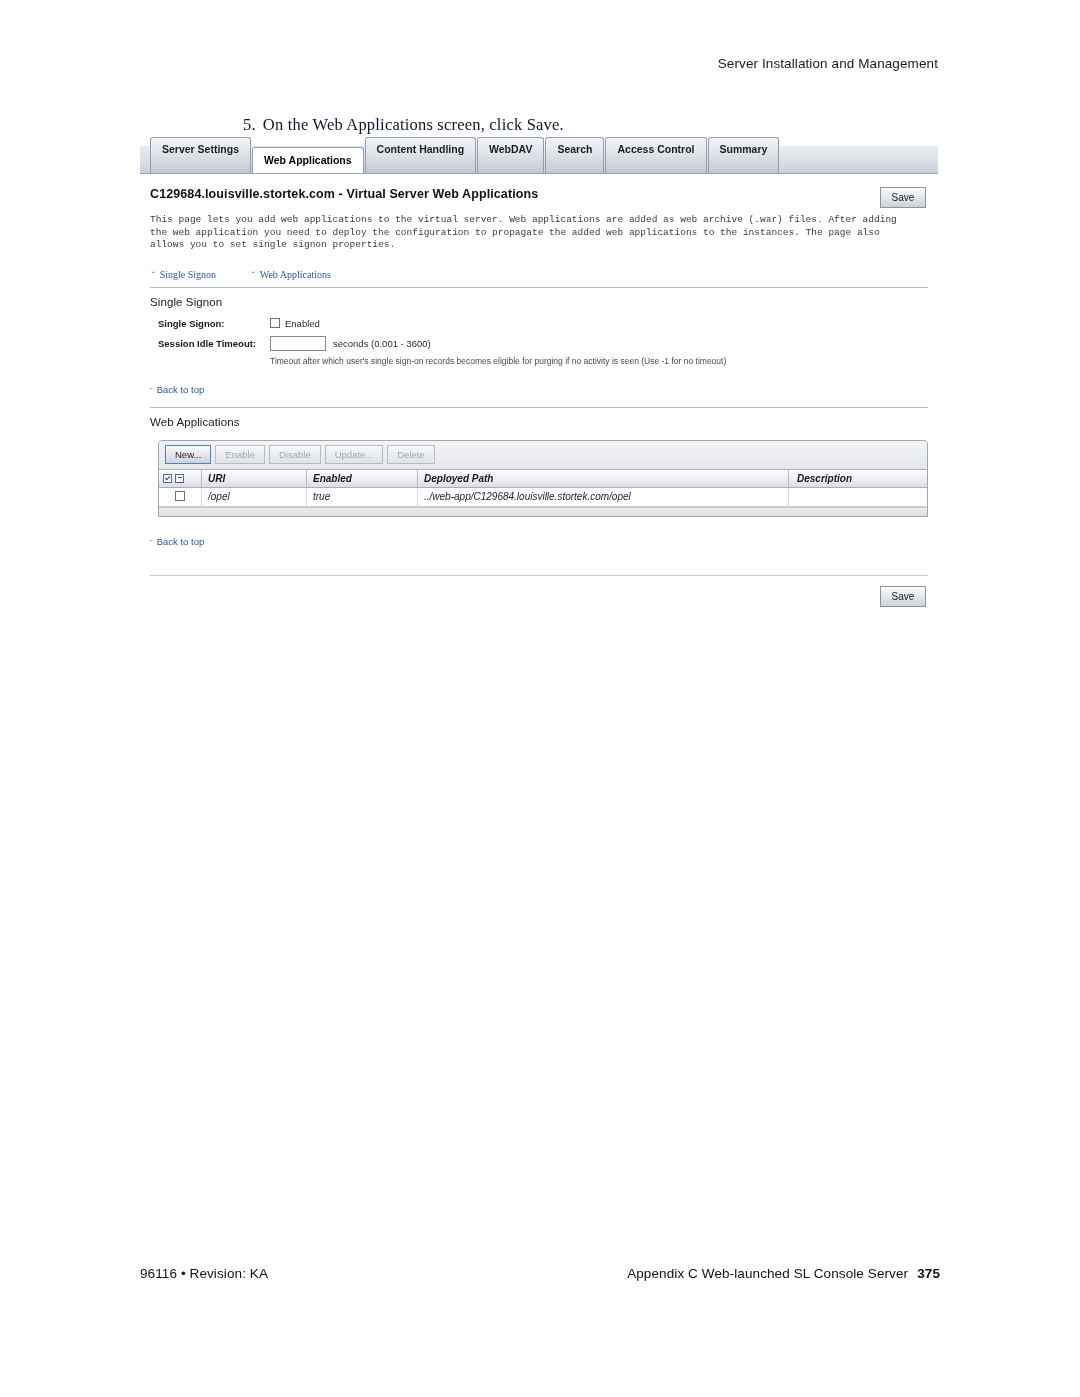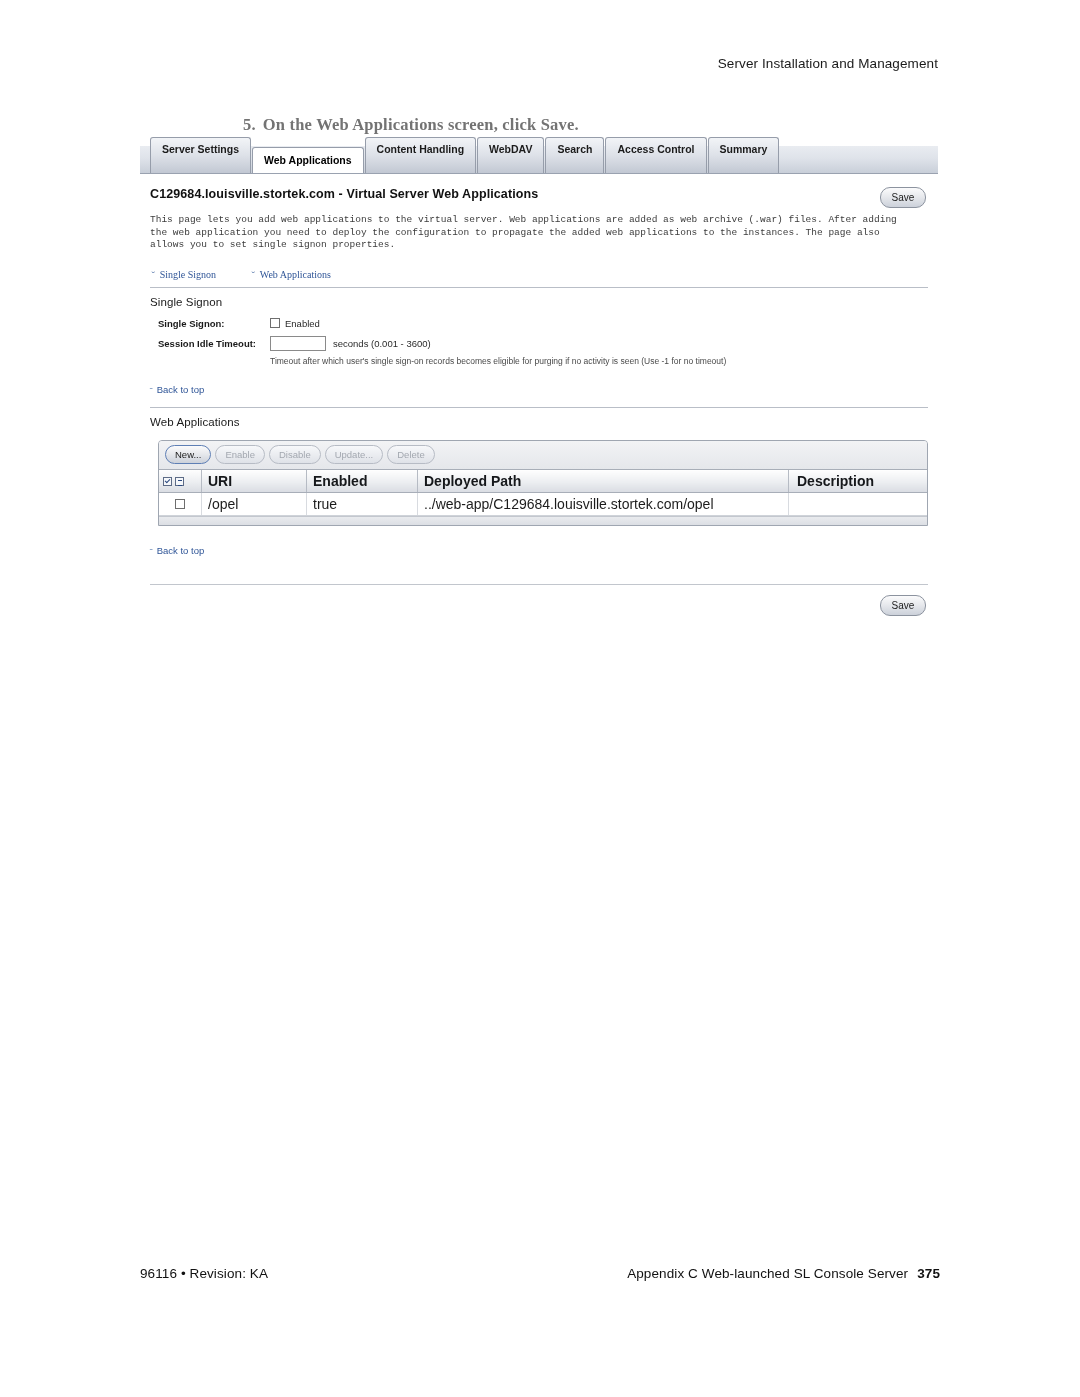--- a/index.html
+++ b/index.html
@@ -25,23 +25,23 @@
     font-size: 13.5px;
     color: #1a1a1a;
     letter-spacing: 0.1px;
   }
 
   .step-heading {
     position: absolute;
     top: 115px;
     left: 243px;
     font-family: "Liberation Serif", serif;
-    font-weight: bold;
+    font-weight: normal;
     font-size: 16.5px;
-    color: #737373;
+    color: #0f172a;
     letter-spacing: 0.2px;
   }
   .step-heading .num { margin-right: 7px; }
 
   
   .footer {
     position: absolute;
     left: 140px;
     right: 140px;
     top: 1266px;
@@ -133,21 +133,21 @@
     color: #111;
     letter-spacing: 0.1px;
   }
 
   .btn {
     font-family: "Liberation Sans", sans-serif;
     font-size: 10px;
     color: #1b1b1b;
     background: linear-gradient(to bottom, #fbfbfc 0%, #e6e8ec 48%, #ccd1da 100%);
     border: 1px solid #8c939f;
-    border-radius: 10px;
+    border-radius: 0;
     padding: 2px 10px;
     line-height: 13px;
     box-sizing: border-box;
     white-space: nowrap;
   }
   .btn.save-btn { min-width: 46px; text-align: center; padding: 3px 10px; }
   .btn.disabled { color: #a3a8b0; border-color: #b7bcc5;
     background: linear-gradient(to bottom, #f7f8fa 0%, #ebedf1 50%, #dfe2e8 100%); }
   .btn.primary { border-color: #5e7fb5; }
 
@@ -272,21 +272,22 @@
     padding: 4px 6px 5px 6px;
     background: linear-gradient(to bottom, #f2f3f5 0%, #e5e7eb 100%);
     border-bottom: 1px solid #a8aeb8;
   }
   .toolbar .btn { font-size: 9.5px; padding: 2px 9px; min-width: 44px; text-align: center; }
 
   table.grid {
     width: 100%;
     border-collapse: collapse;
     background: #fff;
-    font-size: 14px;
+    font-size: 10px;
+    font-style: italic;
   }
   table.grid th {
     background: linear-gradient(to bottom, #fefefe 0%, #eceef1 55%, #dadde3 100%);
     border-right: 1px solid #b6bbc4;
     border-bottom: 1px solid #a8aeb8;
     text-align: left;
     font-weight: bold;
     color: #16181b;
     padding: 3px 6px;
     white-space: nowrap;

